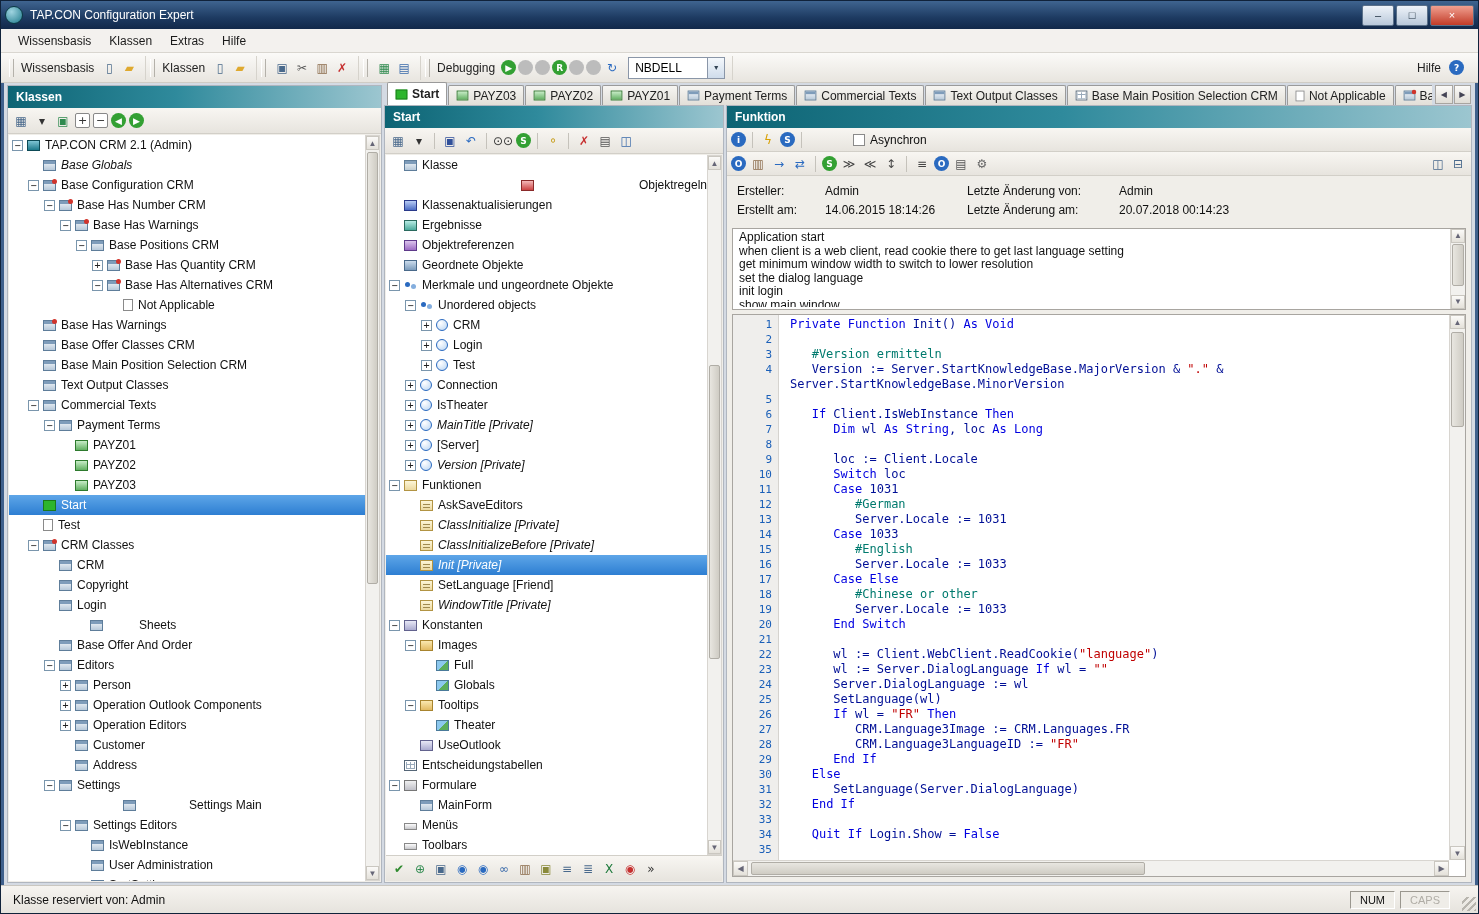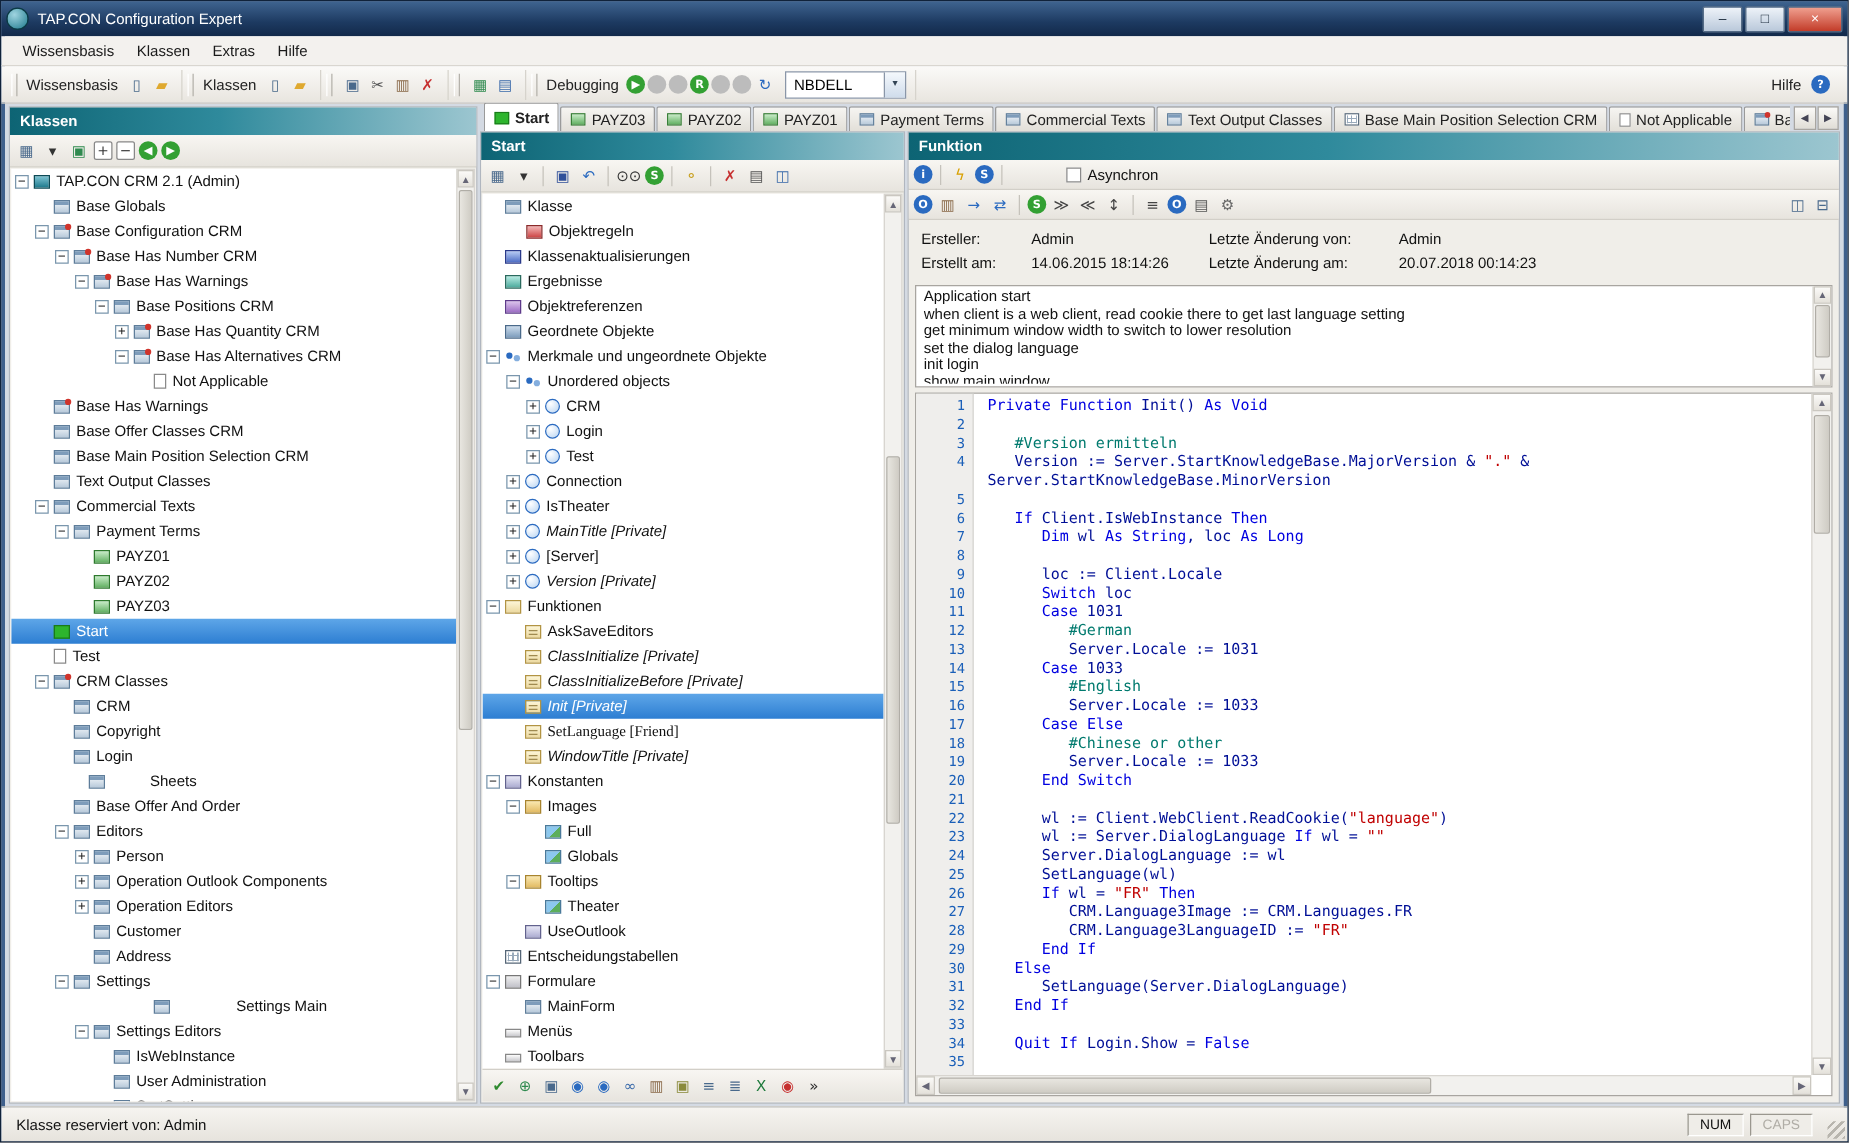--- a/index.html
+++ b/index.html
@@ -265,21 +265,21 @@
         <span class="tbi boxed" style="color: rgb(51, 51, 51);">−</span>
         <span class="tbi circle" style="color: rgb(255, 255, 255); background: rgb(51, 160, 51);">◀</span>
         <span class="tbi circle" style="color: rgb(255, 255, 255); background: rgb(51, 160, 51);">▶</span>
       </div>
     <div class="tree">
         <div class="trow" style="padding-left: 3px;">
           <span class="exp">−</span>
           <span class="ti ti-kb"></span>
           <span class="tlabel">TAP.CON CRM 2.1 (Admin)</span>
         </div>
-        <div class="trow" style="padding-left: 19px;">
+        <div class="trow" style="padding-left: 19px; font-style: italic;">
           <span class="exp-sp"></span>
           <span class="ti ti-class"></span>
           <span class="tlabel">Base Globals</span>
         </div>
         <div class="trow" style="padding-left: 19px;">
           <span class="exp">−</span>
           <span class="ti ti-classr"></span>
           <span class="tlabel">Base Configuration CRM</span>
         </div>
         <div class="trow" style="padding-left: 35px;">
@@ -380,21 +380,21 @@
         <div class="trow" style="padding-left: 35px;">
           <span class="exp-sp"></span>
           <span class="ti ti-class"></span>
           <span class="tlabel">Copyright</span>
         </div>
         <div class="trow" style="padding-left: 35px;">
           <span class="exp-sp"></span>
           <span class="ti ti-class"></span>
           <span class="tlabel">Login</span>
         </div>
-        <div class="trow" style="padding-left: 16px; gap: 31px;">
+        <div class="trow" style="padding-left: 35px; gap: 31px;">
           <span class="exp-sp"></span>
           <span class="ti ti-class"></span>
           <span class="tlabel">Sheets</span>
         </div>
         <div class="trow" style="padding-left: 35px;">
           <span class="exp-sp"></span>
           <span class="ti ti-class"></span>
           <span class="tlabel">Base Offer And Order</span>
         </div>
         <div class="trow" style="padding-left: 35px;">
@@ -484,21 +484,21 @@
         <span class="tbi" style="color: rgb(198, 47, 47);">✗</span>
         <span class="tbi" style="color: rgb(85, 85, 85);">▤</span>
         <span class="tbi" style="color: rgb(58, 106, 170);">◫</span>
       </div>
     <div class="tree">
         <div class="trow" style="padding-left: 3px;">
           <span class="exp-sp"></span>
           <span class="ti ti-form"></span>
           <span class="tlabel">Klasse</span>
         </div>
-        <div class="trow" style="padding-left: 20px;">
+        <div class="trow" style="padding-left: 20px; justify-content: space-between;">
           <span class="exp-sp"></span>
           <span class="ti ti-rule"></span>
           <span class="tlabel">Objektregeln</span>
         </div>
         <div class="trow" style="padding-left: 3px;">
           <span class="exp-sp"></span>
           <span class="ti ti-update"></span>
           <span class="tlabel">Klassenaktualisierungen</span>
         </div>
         <div class="trow" style="padding-left: 3px;">
@@ -584,21 +584,21 @@
         <div class="trow" style="padding-left: 19px;">
           <span class="exp-sp"></span>
           <span class="ti ti-func"></span>
           <span class="tlabel ital">ClassInitializeBefore [Private]</span>
         </div>
         <div class="trow sel" style="padding-left: 19px;">
           <span class="exp-sp"></span>
           <span class="ti ti-func"></span>
           <span class="tlabel ital">Init [Private]</span>
         </div>
-        <div class="trow" style="padding-left: 19px; font-family: Liberation Serif, serif;">
+        <div class="trow" style="padding-left: 19px;">
           <span class="exp-sp"></span>
           <span class="ti ti-func"></span>
           <span class="tlabel">SetLanguage [Friend]</span>
         </div>
         <div class="trow" style="padding-left: 19px;">
           <span class="exp-sp"></span>
           <span class="ti ti-func"></span>
           <span class="tlabel ital">WindowTitle [Private]</span>
         </div>
         <div class="trow" style="padding-left: 3px;">

